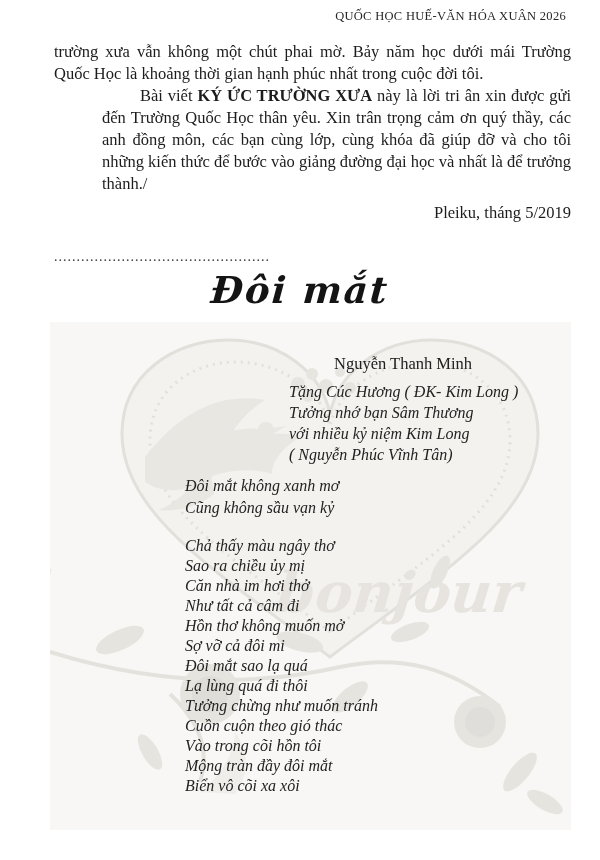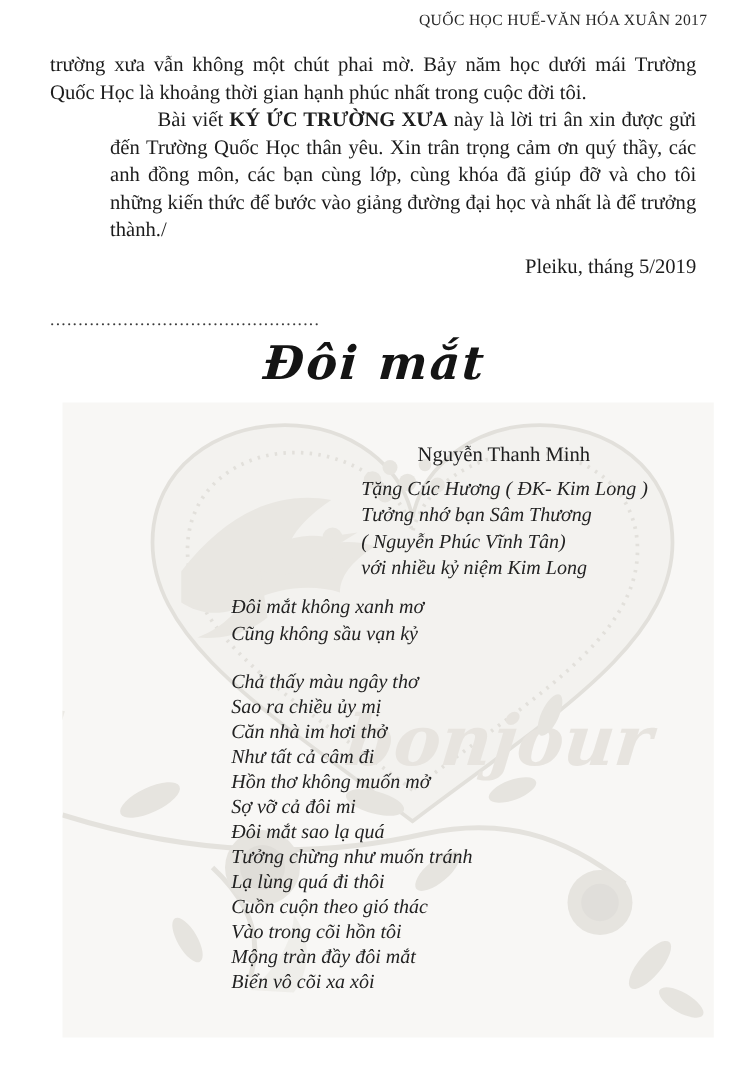--- a/index.html
+++ b/index.html
@@ -15,21 +15,21 @@
   .running-head {
     position: absolute;
     top: 9px; right: 34px;
     font-size: 12.5px;
     letter-spacing: 0.3px;
     color: #262626;
     white-space: nowrap;
   }
   .body-text {
     position: absolute;
-    top: 41px; left: 40px;
+    top: 41px; left: 54px;
     width: 517px;
     font-size: 16.5px;
     line-height: 22px;
     text-align: justify;
     color: #1c1c1c;
   }
   .para-indent { text-indent: 38px; margin-left: 48px; }
   .bold-inline { font-weight: bold; }
   .dateline {
     margin-top: 7px;
@@ -101,21 +101,21 @@
   .page-number {
     position: absolute;
     top: 876px; right: 41px;
     font-size: 12.5px;
     color: #2b2b2b;
   }
 </style>
 </head>
 <body>
 
-<div class="running-head">QUỐC HỌC HUẾ-VĂN HÓA XUÂN 2017</div>
+<div class="running-head">QUỐC HỌC HUẾ-VĂN HÓA XUÂN 2026</div>
 
 <div class="body-text">
   <p>trường xưa vẫn không một chút phai mờ. Bảy năm học dưới mái Trường Quốc Học là khoảng thời gian hạnh phúc nhất trong cuộc đời tôi.</p>
   <p class="para-indent"><span>Bài viết </span><span class="bold-inline">KÝ ỨC TRƯỜNG XƯA</span><span> này là lời tri ân xin được gửi đến Trường Quốc Học thân yêu. Xin trân trọng cảm ơn quý thầy, các anh đồng môn, các bạn cùng lớp, cùng khóa đã giúp đỡ và cho tôi những kiến thức để bước vào giảng đường đại học và nhất là để trưởng thành./</span></p>
   <div class="dateline">Pleiku, tháng 5/2019</div>
   <div class="dots-line">................................................</div>
 </div>
 
 <div class="poem-title">Đôi mắt</div>
 
@@ -165,37 +165,37 @@
       <ellipse cx="390" cy="250" rx="18" ry="7" transform="rotate(-65 390 250)"></ellipse>
       <ellipse cx="470" cy="450" rx="24" ry="9" transform="rotate(-50 470 450)"></ellipse>
       <ellipse cx="495" cy="480" rx="20" ry="8" transform="rotate(30 495 480)"></ellipse>
     </g>
   </svg>
 
   <div class="poem-author">Nguyễn Thanh Minh</div>
   <div class="dedication">
       <div class="dedication-line">Tặng Cúc Hương ( ĐK- Kim Long )</div>
       <div class="dedication-line">Tưởng nhớ bạn Sâm Thương</div>
+      <div class="dedication-line">với nhiều kỷ niệm Kim Long</div>
       <div class="dedication-line">( Nguyễn Phúc Vĩnh Tân)</div>
-      <div class="dedication-line">với nhiều kỷ niệm Kim Long</div>
     </div>
   <div class="stanza-1">
       <div class="poem-line">Đôi mắt không xanh mơ</div>
       <div class="poem-line">Cũng không sầu vạn kỷ</div>
     </div>
   <div class="stanza-2">
       <div class="poem-line">Chả thấy màu ngây thơ</div>
       <div class="poem-line">Sao ra chiều ủy mị</div>
       <div class="poem-line">Căn nhà im hơi thở</div>
       <div class="poem-line">Như tất cả câm đi</div>
       <div class="poem-line">Hồn thơ không muốn mở</div>
       <div class="poem-line">Sợ vỡ cả đôi mi</div>
       <div class="poem-line">Đôi mắt sao lạ quá</div>
+      <div class="poem-line">Lạ lùng quá đi thôi</div>
       <div class="poem-line">Tưởng chừng như muốn tránh</div>
-      <div class="poem-line">Lạ lùng quá đi thôi</div>
       <div class="poem-line">Cuồn cuộn theo gió thác</div>
       <div class="poem-line">Vào trong cõi hồn tôi</div>
       <div class="poem-line">Mộng tràn đầy đôi mắt</div>
       <div class="poem-line">Biển vô cõi xa xôi</div>
     </div>
 </div>
 
 <div class="page-number">211</div>
 
 </body></html>

